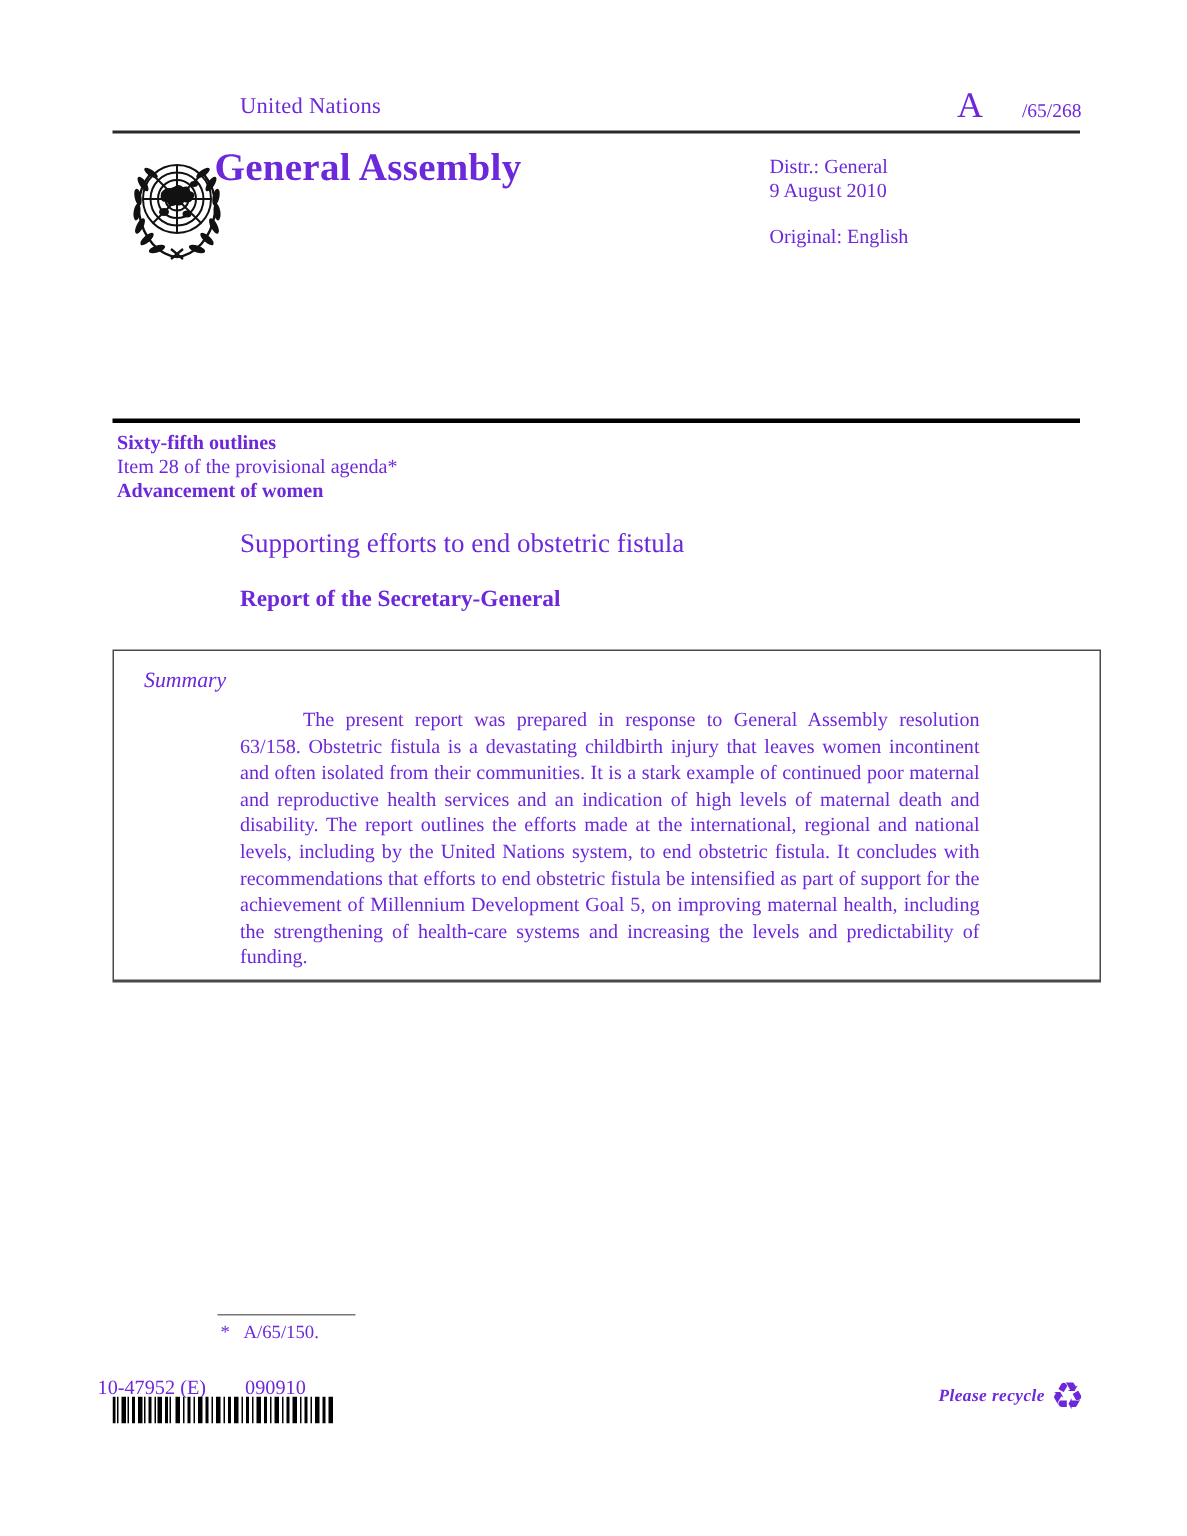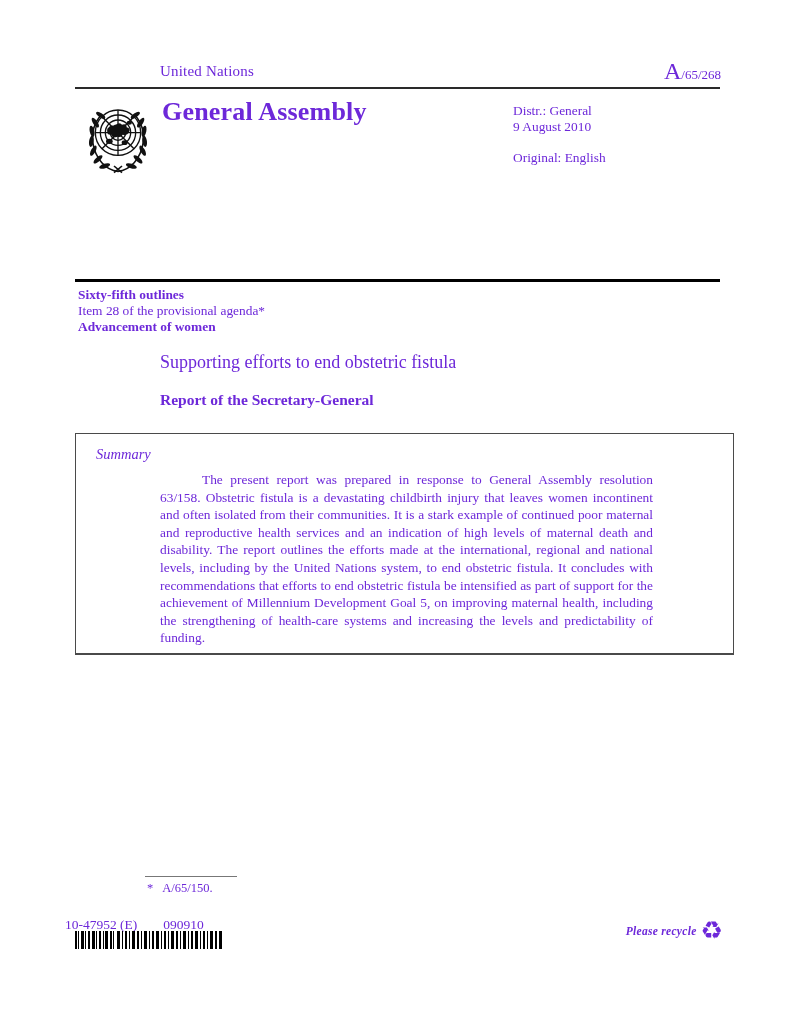--- a/index.html
+++ b/index.html
@@ -11,24 +11,24 @@
     font-family: "Liberation Serif", "DejaVu Serif", serif;
     color: #6d28d9;
     overflow: hidden;
   }
   .abs { position: absolute; }
 
   
   .org-name { left: 160px; top: 63px; font-size: 15px; letter-spacing: 0.2px; }
   .doc-symbol { top: 58px; right: 70px; text-align: right; }
   .doc-symbol .big { font-size: 24px; }
-  .doc-symbol .small { font-size: 13px; }
+  .doc-symbol .small { font-size: 13px; margin-left: 26px; }
   .header-rule { left: 75px; top: 87px; width: 645px; height: 2px; background: #2a2a2a; }
   .emblem { left: 78px; top: 99px; width: 80px; height: 78px; }
-  .body-name { left: 162px; top: 97px; font-size: 26px; font-weight: bold; letter-spacing: 0.2px; }
+  .body-name { left: 143px; top: 97px; font-size: 26px; font-weight: bold; letter-spacing: 0.2px; }
   .distr-block { left: 513px; top: 103px; font-size: 13.4px; line-height: 16px; }
   .distr-gap { height: 15px; }
 
   
   .section-rule { left: 75px; top: 279px; width: 645px; height: 3px; background: #000; }
   .session-block { left: 78px; top: 287px; font-size: 13.4px; line-height: 16px; }
   .bold { font-weight: bold; }
 
   
   .doc-title { left: 160px; top: 352px; font-size: 18px; font-weight: normal; }

